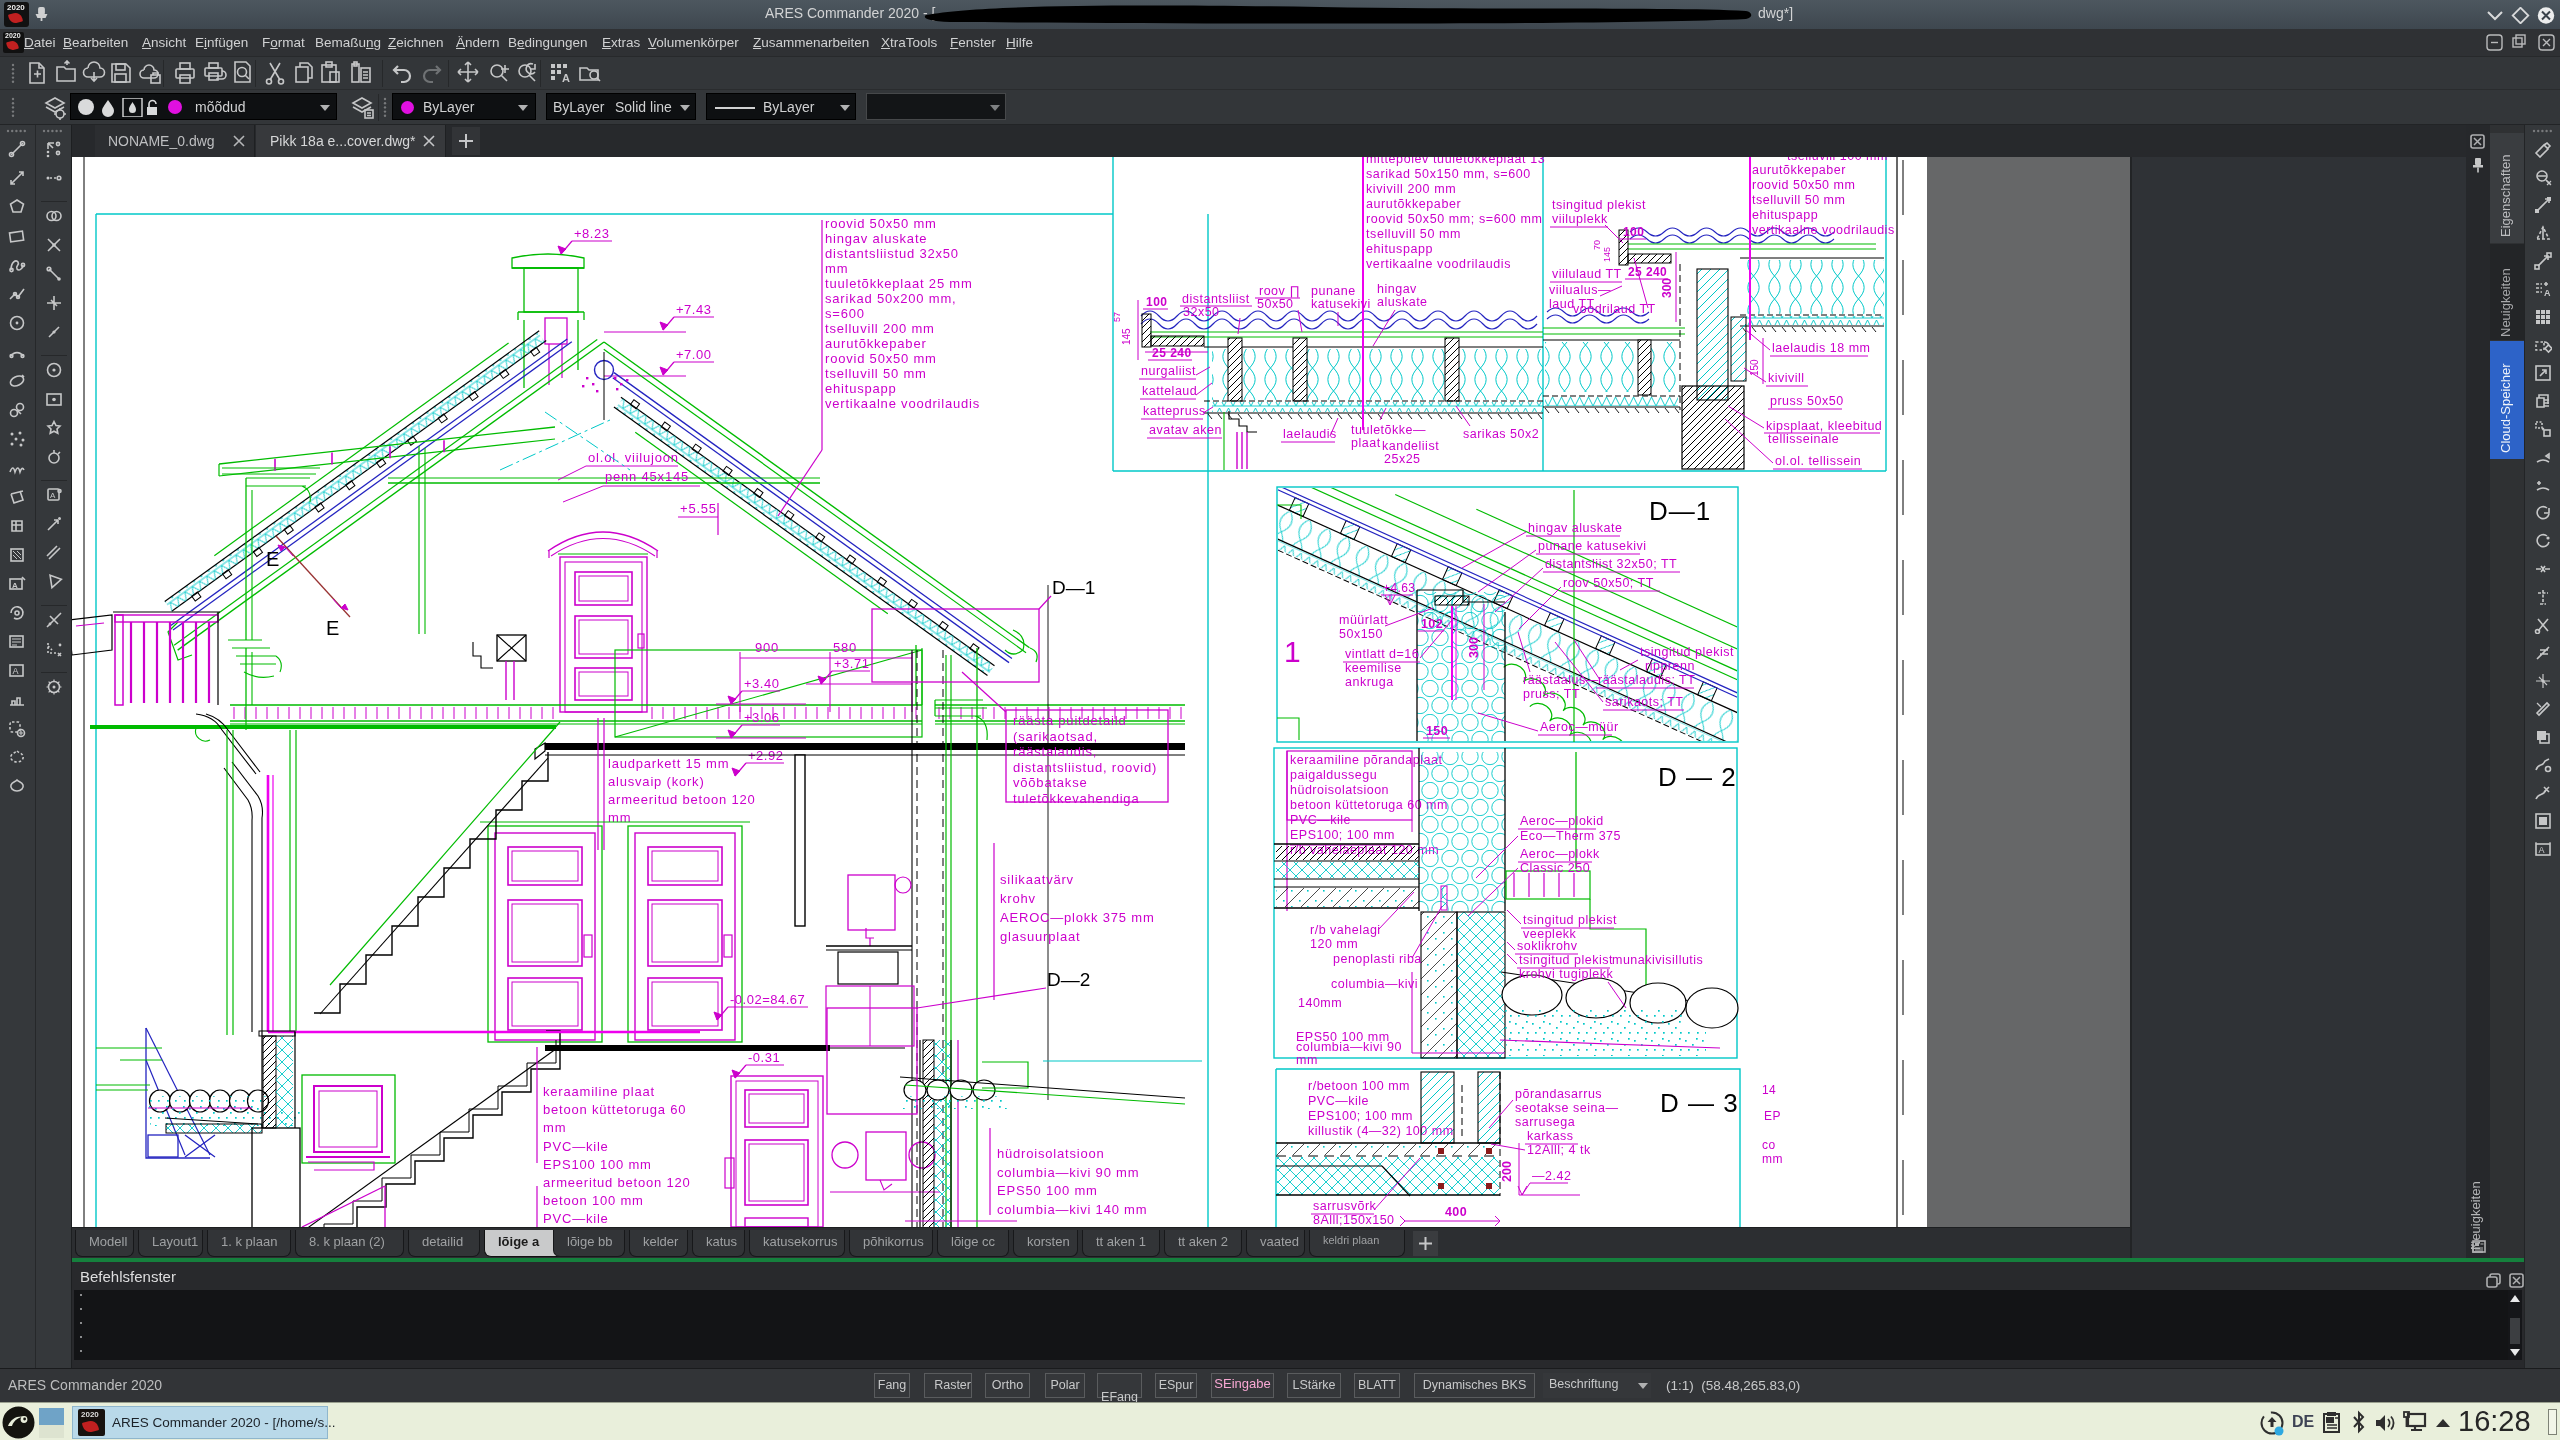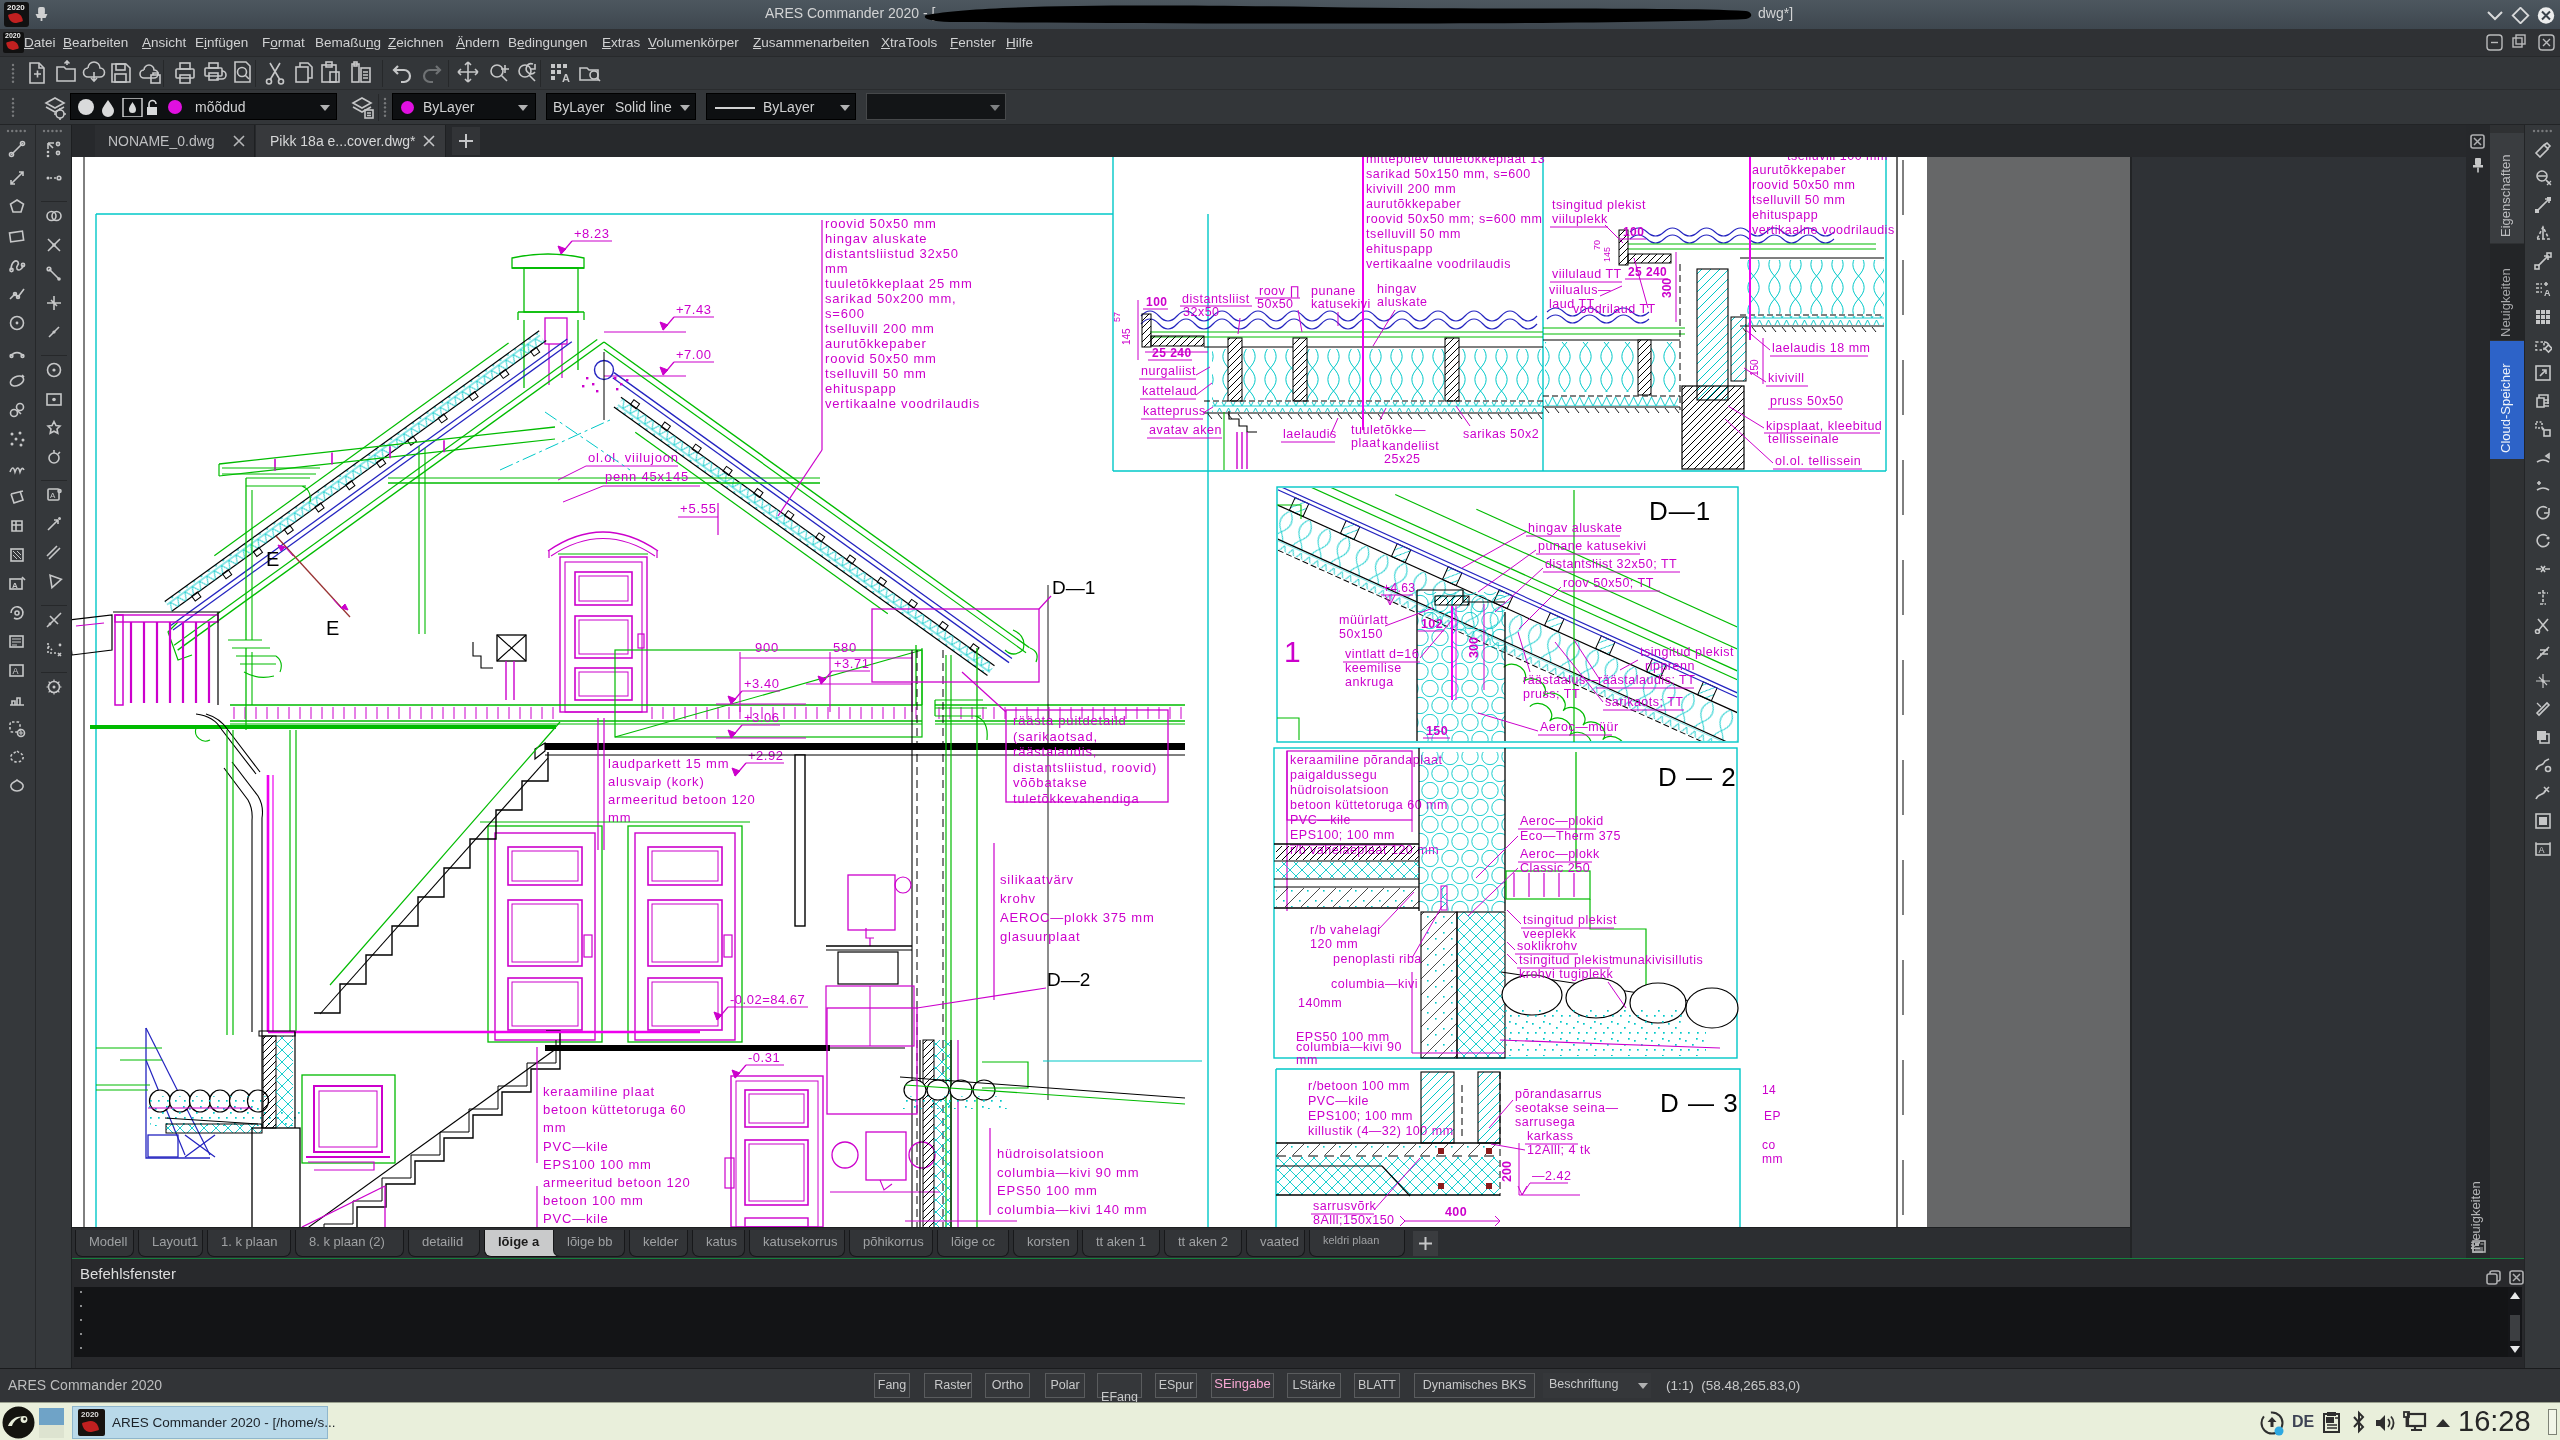--- a/index.html
+++ b/index.html
@@ -664,21 +664,21 @@
     </div>
     <div class="abs" style="left:1237px;top:2px;width:96px;height:27px;background:#323437;border-radius:0 0 7px 7px;border:1px solid #17181a;border-top:none;">
       <div class="abs" style="left:13px;top:4px;font-size:11px;color:#9fa1a3;">keldri plaan</div>
     </div>
     <div class="abs" style="left:1341px;top:3px;width:25px;height:25px;background:#3a3c3f;">
       <svg class="abs" style="left:5px;top:5px;" width="15" height="15">
         <path d="M7.5 1 V14 M1 7.5 H14" stroke="#c5c6c8" stroke-width="2"></path>
       </svg>
     </div>
   </div>
-<div class="abs" style="left:72px;top:1258px;width:2452px;height:110px;background:#28292c;border-top:1px solid #15803d;">
+<div class="abs" style="left:72px;top:1258px;width:2452px;height:110px;background:#28292c;border-top:4px solid #15803d;">
     <div class="abs" style="left:8px;top:6px;font-size:15px;color:#dededf;">Befehlsfenster</div>
     <svg class="abs" style="left:2414px;top:11px;" width="15" height="15">
       <rect x="4" y="1" width="10" height="10" rx="2" class="ic" style="stroke:#aeafb1;"></rect>
       <rect x="1" y="4" width="10" height="10" rx="2" class="ic" style="stroke:#aeafb1;fill:#28292c;"></rect>
     </svg>
     <svg class="abs" style="left:2437px;top:11px;" width="15" height="15">
       <rect x="1" y="1" width="13" height="13" rx="2" class="ic" style="stroke:#aeafb1;"></rect>
       <path d="M4 4 l7 7 M11 4 l-7 7" stroke="#aeafb1" stroke-width="1.5"></path>
     </svg>
     <div class="abs" style="left:2px;top:28px;width:2448px;height:70px;background:#131416;">

